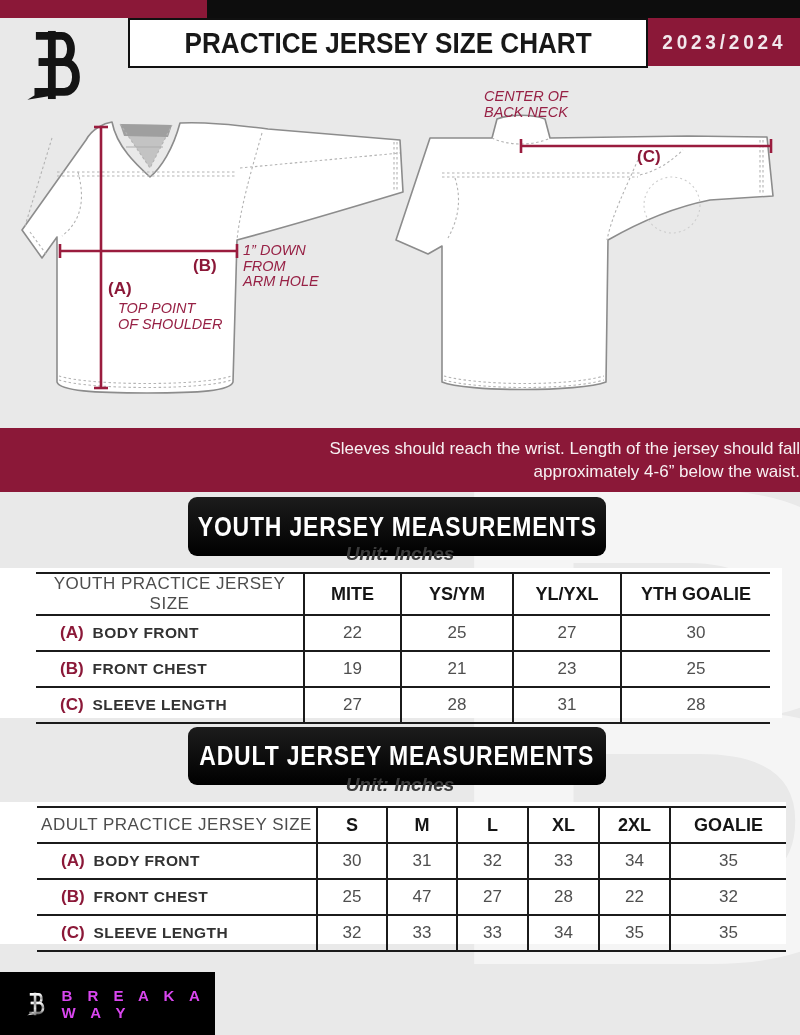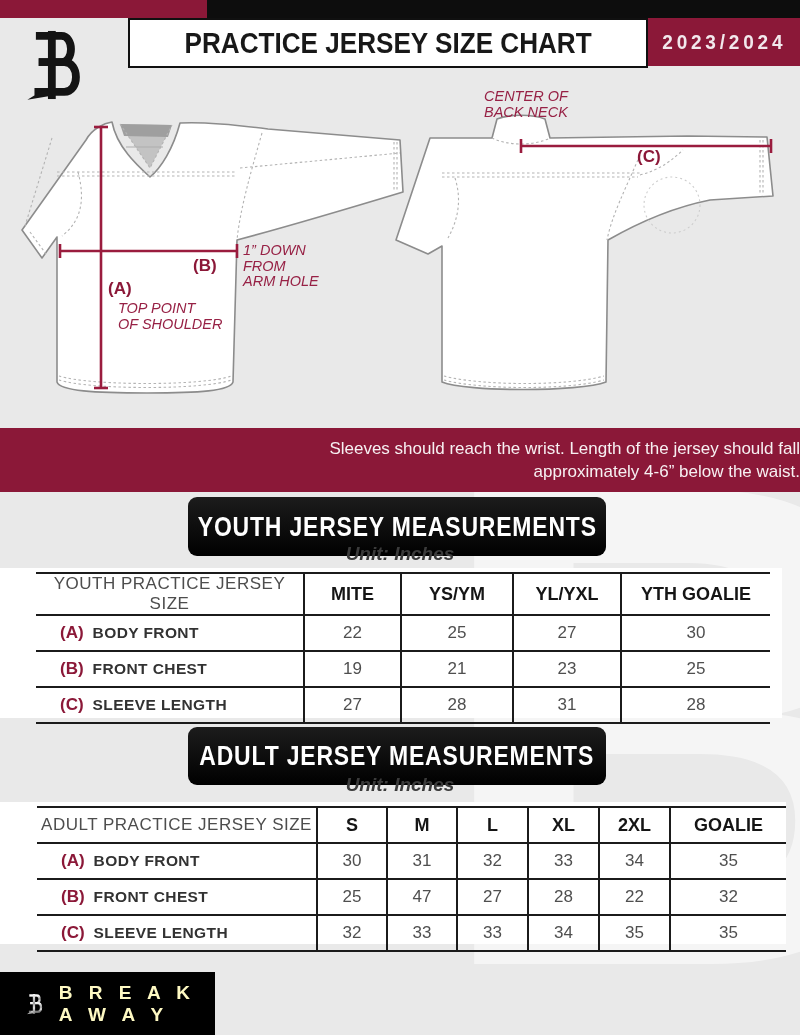--- a/index.html
+++ b/index.html
@@ -54,21 +54,21 @@
   table.sizes td.val{border-left:2px solid #1b1b1b;text-align:center;}
   td.size-head{font-size:17px;color:#4d4d4d;text-align:center;letter-spacing:0.5px;}
   td.col-head{font-size:18px;font-weight:700;color:#151515;}
   td.row-label{padding-left:24px !important;text-align:left;margin-top:36px;}
   .row-key{font-size:17px;font-weight:800;color:#8b1838;margin-right:9px;}
   .row-name{font-size:15.5px;font-weight:600;color:#323232;letter-spacing:0.4px;}
   td.num{font-size:17px;color:#4f4f4f;}
   
   .footer{position:absolute;left:0;top:972px;width:800px;height:63px;display:flex;z-index:6;}
   .footer-black{width:215px;height:100%;background:#000;display:flex;align-items:center;}
-  .footer-brand{color:#fef9c3;font-size:19px;font-weight:700;letter-spacing:5.5px;margin-left:12px;}
+  .footer-brand{color:#d946ef;font-size:15px;font-weight:700;letter-spacing:5.5px;margin-left:12px;}
   .footer-maroon{flex:1;background:#8b1838;padding:7px 10px 0 15px;}
   .footer-maroon div{color:#f4ebee;font-size:15.5px;line-height:20.4px;white-space:nowrap;}
 </style>
 </head>
 <body>
 
 <div id="page">
 
   <div class="hero"></div>
 

